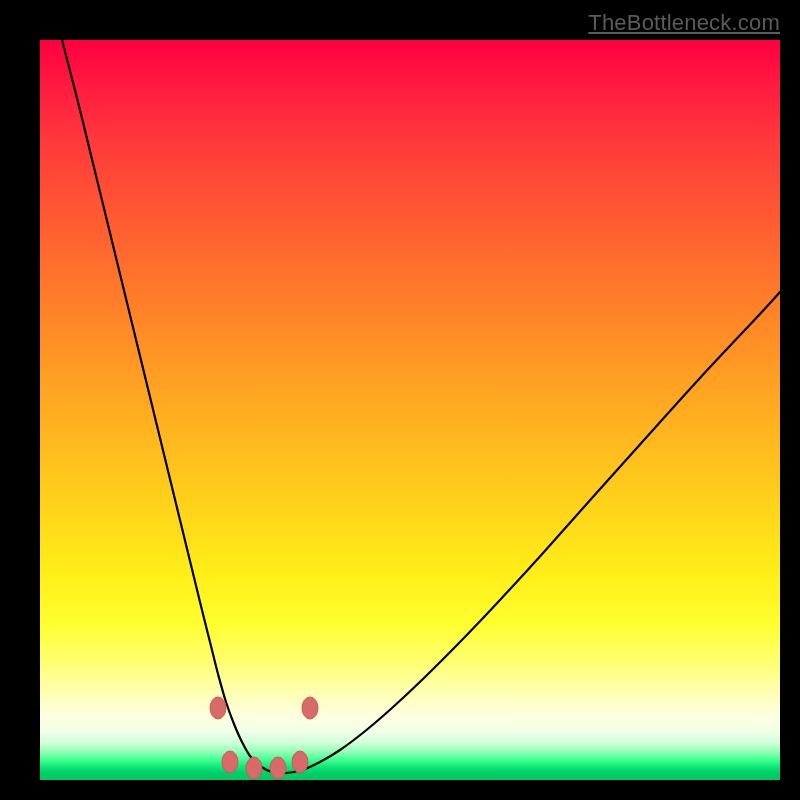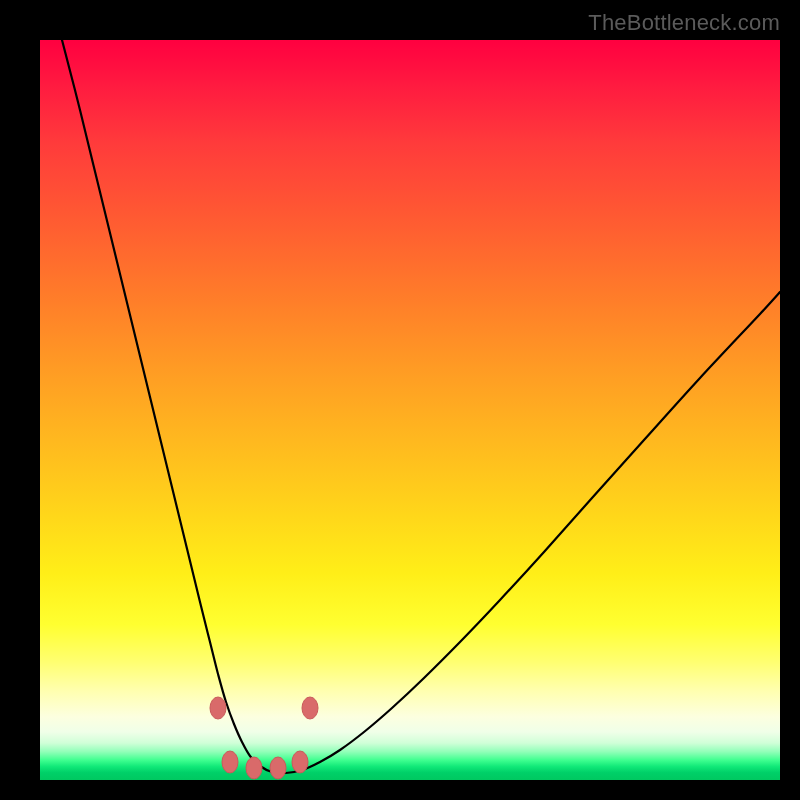--- a/index.html
+++ b/index.html
@@ -45,20 +45,21 @@
   }
 
   .watermark {
     position: absolute;
     top: 10px;
     right: 20px;
     color: #5b5b5b;
     font-size: 22px;
     font-weight: 500;
     letter-spacing: 0.2px;
+    text-decoration: underline;
   }
 
   svg.curve {
     position: absolute;
     left: 0; top: 0;
     width: 740px; height: 740px;
   }
 
   .curve path.main {
     fill: none;

